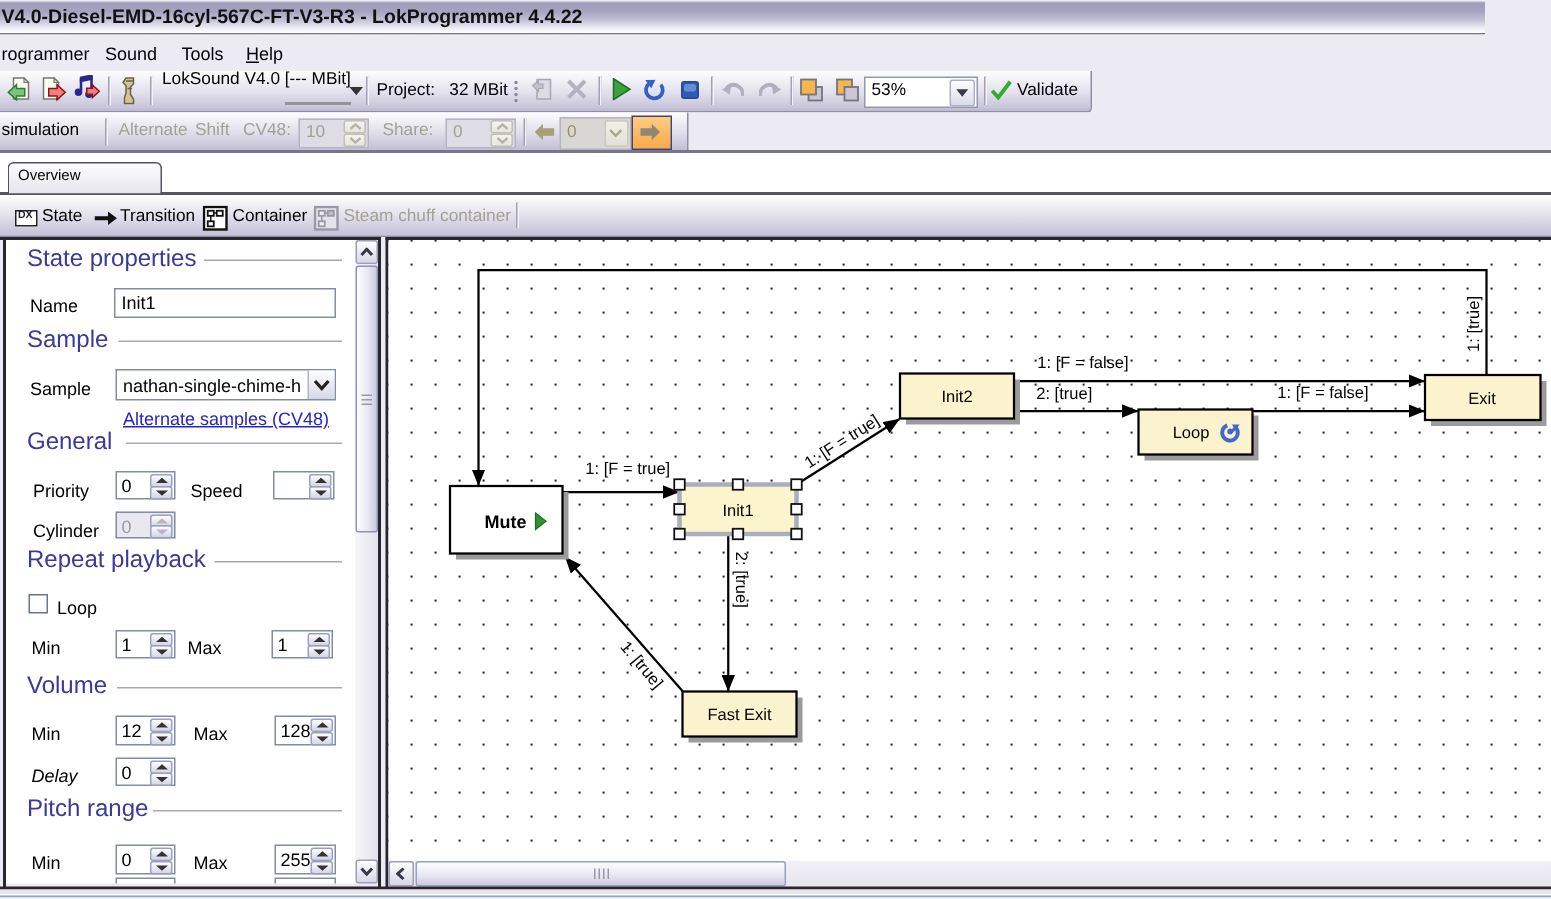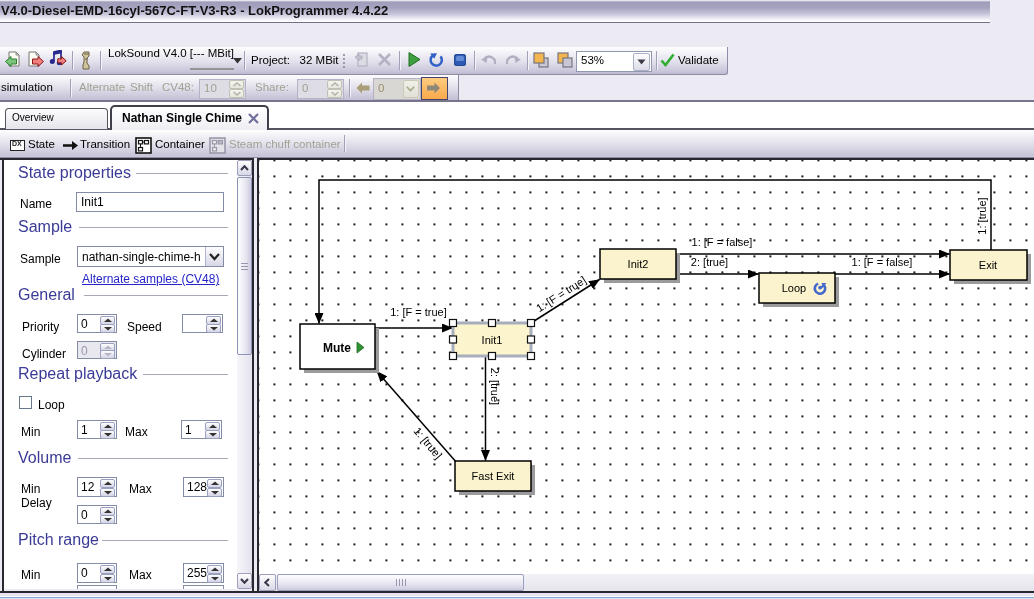--- a/index.html
+++ b/index.html
@@ -22,20 +22,26 @@
 </head>
 <body>
 <div id="app">
 
 <div class="abs" style="left:0;top:0;width:990px;height:22px;
  background:linear-gradient(#fefeff 0%,#a09dbc 9%,#a6a3c0 35%,#c2c0d5 60%,#dddcea 76%,#f5f4fa 90%,#ffffff 100%);
  border-bottom:1px solid #74718a;">
  <div class="abs" style="left:1px;top:3px;font-size:13px;font-weight:bold;color:#111;white-space:nowrap;">V4.0-Diesel-EMD-16cyl-567C-FT-V3-R3 - LokProgrammer 4.4.22</div>
 </div>
 
+<div class="abs" style="left:0;top:23px;width:1034px;height:24px;background:#eceaf3;font-size:12px;">
+ <span class="abs" style="left:1px;top:6px;">rogrammer</span>
+ <span class="abs" style="left:70px;top:6px;">Sound</span>
+ <span class="abs" style="left:121px;top:6px;">Tools</span>
+ <span class="abs" style="left:164px;top:6px;"><u>H</u>elp</span>
+</div>
 
 <div class="abs" style="left:0;top:47px;width:727px;height:27px;
  background:linear-gradient(#fefefe,#e2e0ec 55%,#c7c4d9 92%,#bcb9d0);
  border-bottom:1px solid #8f8ca6;border-right:1px solid #8f8ca6;border-radius:0 0 3px 0;">
 </div>
 <div id="tb1" class="abs" style="left:0;top:47px;width:727px;height:27px;font-size:11.5px;">
 
  <svg class="abs" style="left:4px;top:4px;" width="18" height="18" viewBox="0 0 18 18">
   <path d="M5,1 h7 l3,3 v11 h-10 z" fill="#fdfdf4" stroke="#777" stroke-width="1"></path>
   <path d="M12,1 l3,3 h-3 z" fill="#ddd" stroke="#777" stroke-width="0.8"></path>
@@ -183,27 +189,20 @@
  </div>
 </div>
 <div class="abs" style="left:0;top:100px;width:1034px;height:2px;background:#77748c;"></div>
 
 <div class="abs" style="left:0;top:102px;width:1034px;height:26px;background:#fff;"></div>
 <div class="abs" style="left:0;top:128px;width:1034px;height:2px;background:#56545f;"></div>
 <div class="abs" style="left:5px;top:108px;width:101px;height:20px;border:1px solid #55525e;border-bottom:none;
  border-radius:4px 4px 0 0;background:linear-gradient(#fcfcfd,#e6e4ec);">
  <span style="position:absolute;left:6px;top:3px;font-size:10px;">Overview</span>
 </div>
-<div class="abs" style="left:110px;top:105px;width:155px;height:23px;border:2px solid #403e4a;border-bottom:none;
- border-radius:5px 5px 0 0;background:linear-gradient(#ffffff,#efedf3);">
- <span style="position:absolute;left:10px;top:4px;font-size:12px;font-weight:bold;">Nathan Single Chime</span>
- <svg style="position:absolute;right:8px;top:6px;" width="11" height="11" viewBox="0 0 11 11">
-  <path d="M1,1 L10,10 M10,1 L1,10" stroke="#70709a" stroke-width="2.2"></path>
- </svg>
-</div>
 
 <div class="abs" style="left:0;top:130px;width:1034px;height:27px;
  background:linear-gradient(#fefefe,#e0deea 55%,#c9c6da 92%);border-bottom:1px solid #8f8ca6;">
 </div>
 <div id="tb3" class="abs" style="left:0;top:130px;width:1034px;height:27px;font-size:11.5px;">
  <div class="abs" style="left:10px;top:10px;width:13px;height:9px;border:1.5px solid #222;background:#fff;">
   <span style="position:absolute;left:1px;top:-1px;font-size:7px;font-weight:bold;color:#222;">DX</span>
  </div>
  <span class="abs" style="left:28px;top:8px;">State</span>
  <svg class="abs" style="left:63px;top:11px;" width="15" height="9" viewBox="0 0 15 9">
@@ -351,21 +350,21 @@
           <svg width="10" height="5" viewBox="0 0 10 5">
             <path d="M5,0.5 L9,4 H1 z" fill="#333"></path>
           </svg>
         </div>
   <div class="spbtn" style="top:9.5px;">
           <svg width="10" height="5" viewBox="0 0 10 5">
             <path d="M5,4.5 L1,1 H9 z" fill="#333"></path>
           </svg>
         </div>
  </div>
- <div class="lbl" style="left:17px;top:336px;">Delay</div>
+ <div class="lbl" style="left:17px;top:350px;font-style:italic;">Delay</div>
  <div class="spin" style="left:73px;top:345px;width:38px;height:17px;">
   <span class="val">0</span>
   <div class="spbtn" style="top:1px;">
           <svg width="10" height="5" viewBox="0 0 10 5">
             <path d="M5,0.5 L9,4 H1 z" fill="#333"></path>
           </svg>
         </div>
   <div class="spbtn" style="top:9px;">
           <svg width="10" height="5" viewBox="0 0 10 5">
             <path d="M5,4.5 L1,1 H9 z" fill="#333"></path>

